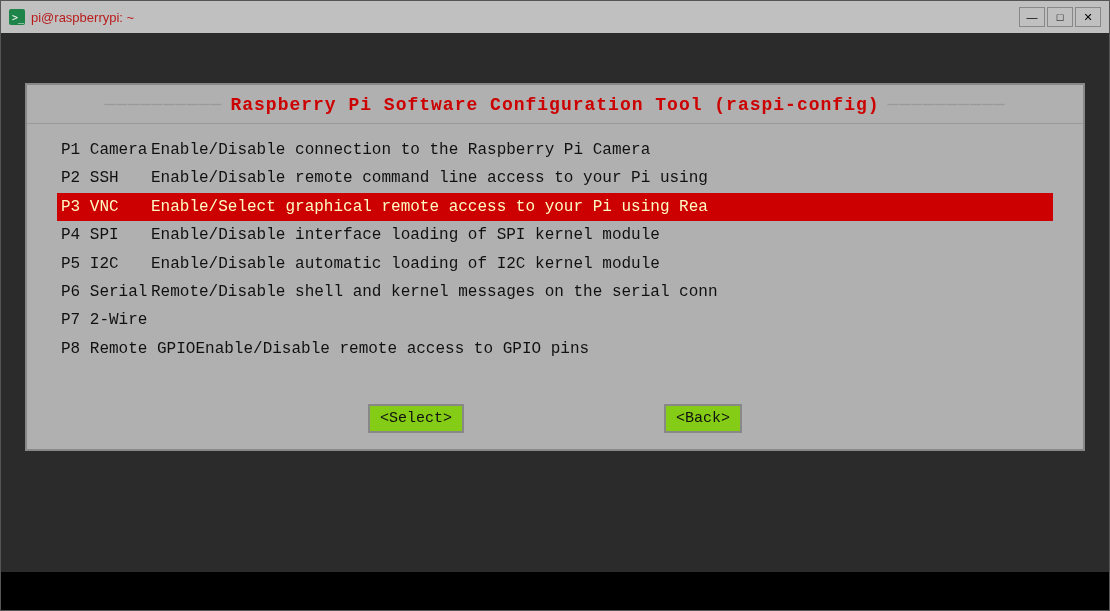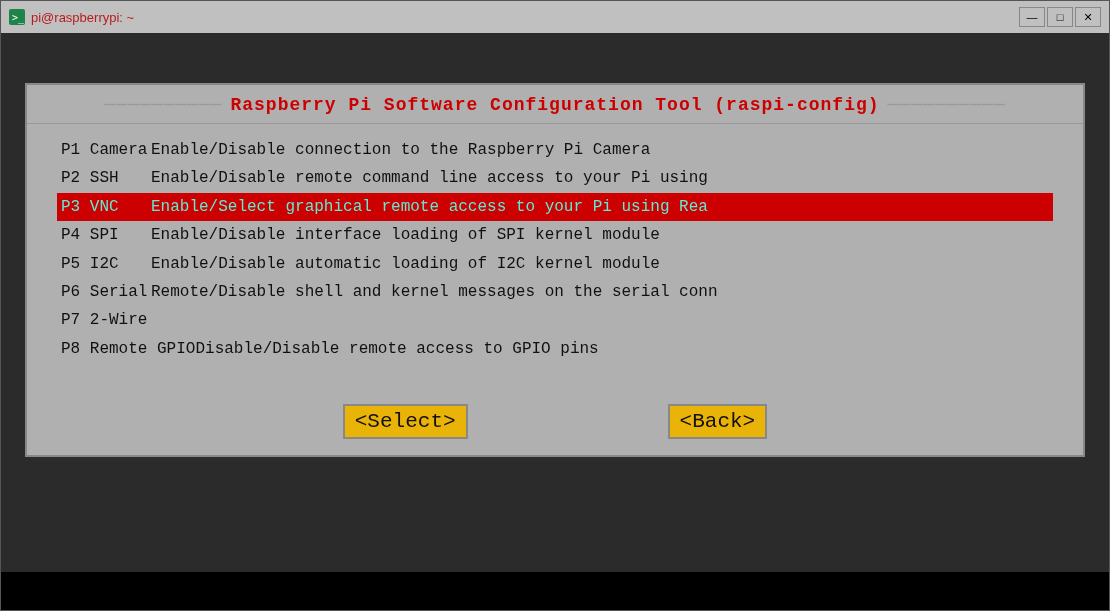--- a/index.html
+++ b/index.html
@@ -131,21 +131,21 @@
       padding: 3px 4px;
       font-size: 16px;
       font-family: 'Courier New', Courier, monospace;
       color: #111;
       line-height: 1.4;
       white-space: nowrap;
     }
 
     .menu-item.selected {
       background: #cc0000;
-      color: #5eead4;
+      color: #fef9c3;
     }
 
     .menu-item-id {
       min-width: 90px;
       font-family: 'Courier New', Courier, monospace;
     }
 
     .menu-item-desc {
       font-family: 'Courier New', Courier, monospace;
       overflow: hidden;
@@ -154,24 +154,24 @@
     .dialog-buttons {
       display: flex;
       justify-content: center;
       gap: 200px;
       padding: 20px 0 16px 0;
       background: #b0b0b0;
     }
 
     .dialog-btn {
       font-family: 'Courier New', Courier, monospace;
-      font-size: 21px;
+      font-size: 15px;
       color: #111;
       padding: 4px 10px;
-      background: #eab308;
+      background: #84cc16;
       border: 2px solid #888;
       cursor: pointer;
     }
 
     .terminal-bottom {
       background: #000;
       height: 38px;
       flex-shrink: 0;
     }
   </style>
@@ -234,21 +234,21 @@
             </div>
             <div class="menu-item">
               <span class="menu-item-id">P6 Serial</span>
               <span class="menu-item-desc">Remote/Disable shell and kernel messages on the serial conn</span>
             </div>
             <div class="menu-item">
               <span class="menu-item-id">P7 2-Wire</span>
             </div>
             <div class="menu-item">
               <span class="menu-item-id">P8 Remote GPIO</span>
-              <span class="menu-item-desc">Disable/Disable remote access to GPIO pins</span>
+              <span class="menu-item-desc">Enable/Disable remote access to GPIO pins</span>
             </div>
           </div>
 
         <div class="dialog-buttons">
           <button class="dialog-btn">&lt;Select&gt;</button>
           <button class="dialog-btn">&lt;Back&gt;</button>
         </div>
 
       </div>
     </div>

